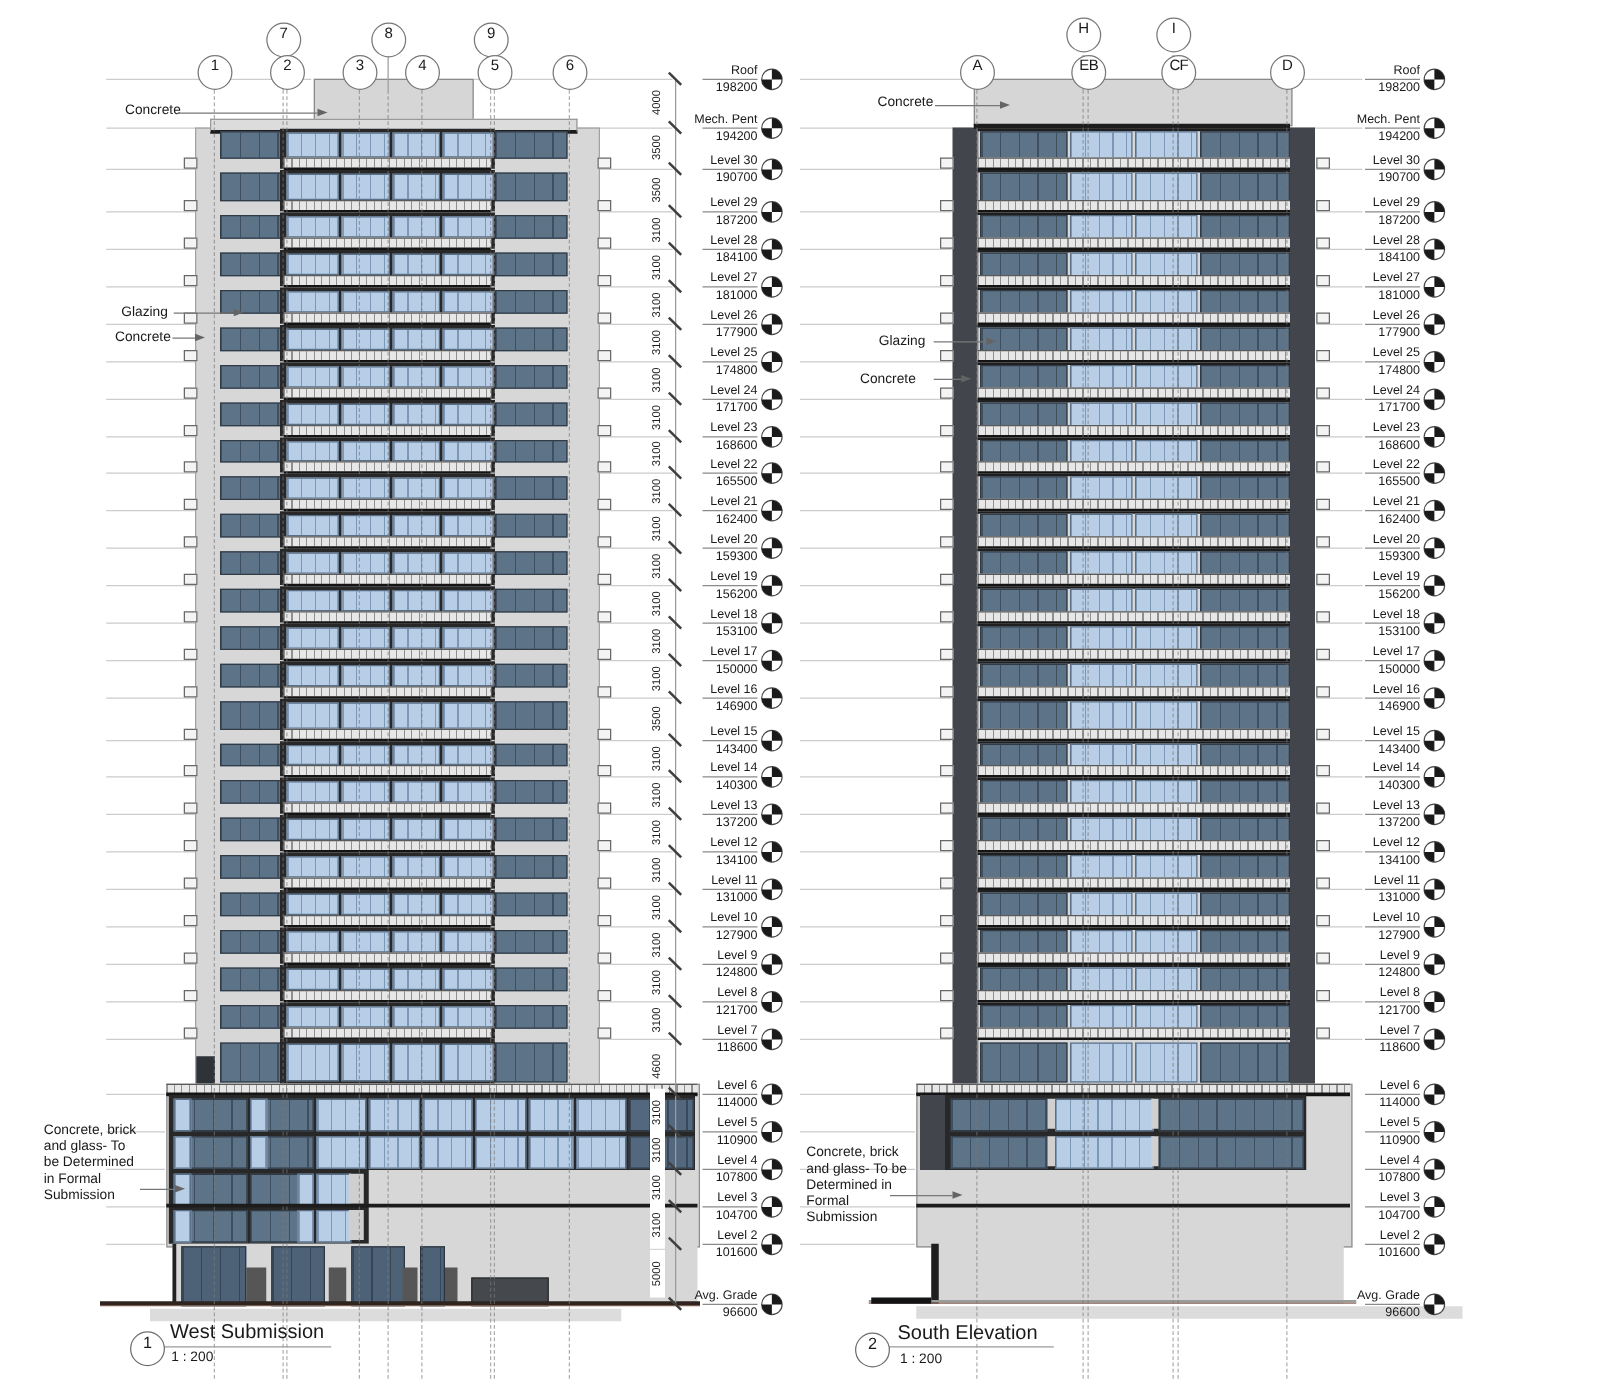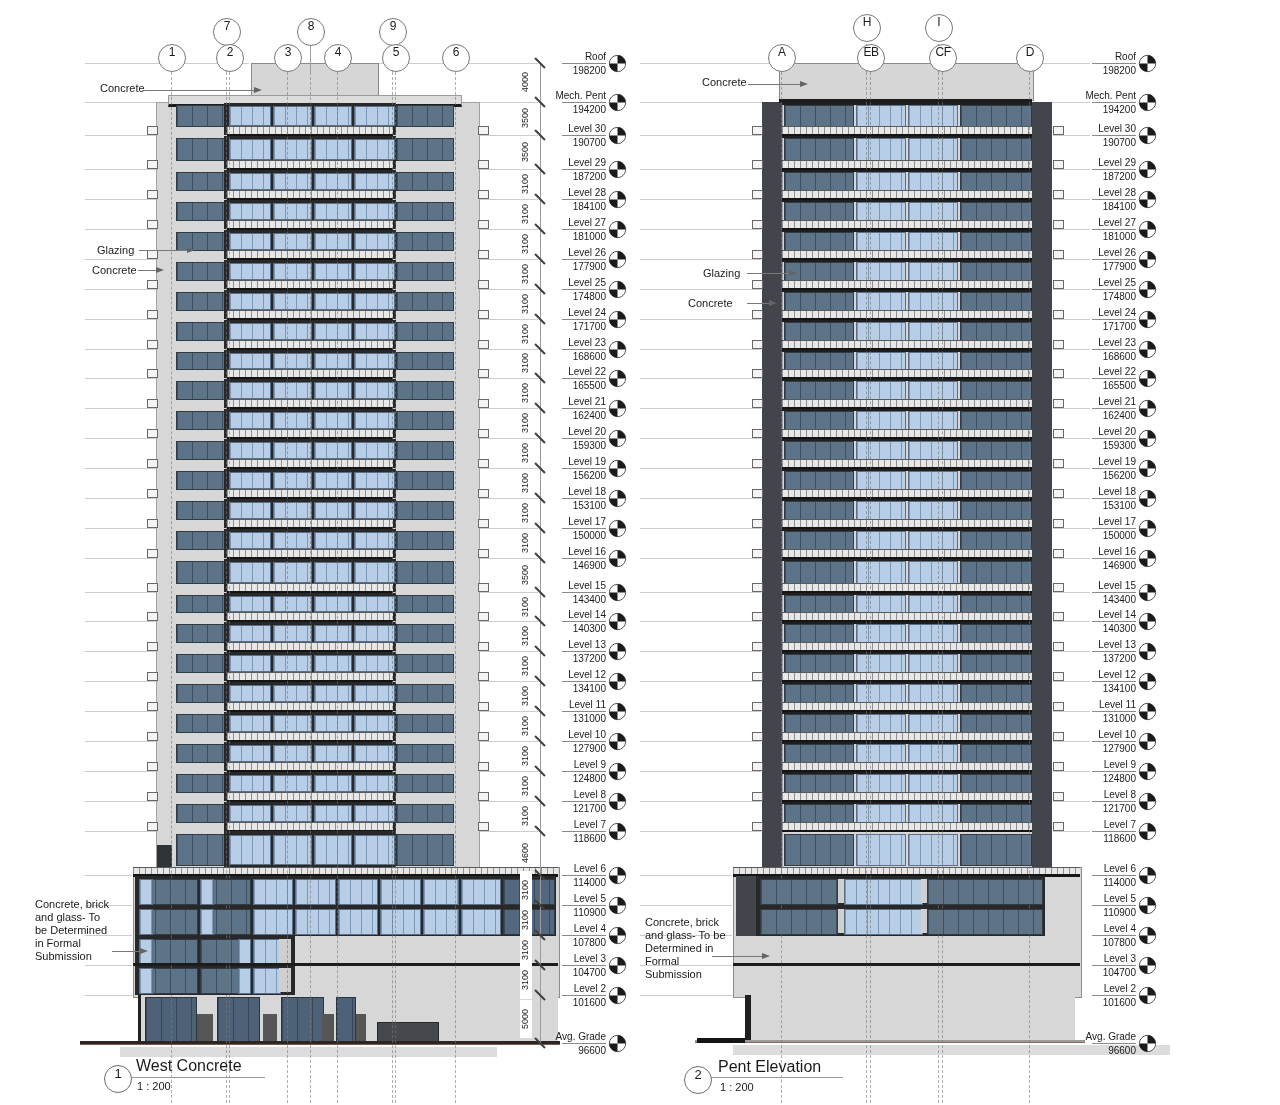--- a/index.html
+++ b/index.html
@@ -58,26 +58,26 @@
   <div class="note" style="left:645px;top:916px;width:122px;">Concrete, brick
 and glass- To be
 Determined in
 Formal
 Submission</div>
   <div class="lead" style="left:712px;top:956px;width:50px;"></div>
   <div class="arr" style="left:762px;top:953px;"></div>
 
   <div class="vt-line" style="left:130px;top:1077px;width:135px;"></div>
   <div class="vt-circle" style="left:104px;top:1065px;">1</div>
-  <div class="vt-title" style="left:136px;top:1057px;">West Concrete</div>
+  <div class="vt-title" style="left:136px;top:1057px;">West Submission</div>
   <div class="vt-scale" style="left:137px;top:1080px;">1 : 200</div>
 
   <div class="vt-line" style="left:706px;top:1077px;width:137px;"></div>
   <div class="vt-circle" style="left:684px;top:1066px;">2</div>
-  <div class="vt-title" style="left:718px;top:1058px;">Pent Elevation</div>
+  <div class="vt-title" style="left:718px;top:1058px;">South Elevation</div>
   <div class="vt-scale" style="left:720px;top:1081px;">1 : 200</div>
 <div class="abs" style="left: 85px; top: 63px; width: 164px; height: 1px; background: rgb(204, 204, 204);"></div>
     <div class="abs" style="left: 379px; top: 63px; width: 159px; height: 1px; background: rgb(204, 204, 204);"></div>
     <div class="abs" style="left: 640px; top: 63px; width: 137px; height: 1px; background: rgb(204, 204, 204);"></div>
     <div class="abs" style="left: 1034px; top: 63px; width: 56px; height: 1px; background: rgb(204, 204, 204);"></div>
     <div class="abs" style="left: 85px; top: 102px; width: 82px; height: 1px; background: rgb(204, 204, 204);"></div>
     <div class="abs" style="left: 461px; top: 102px; width: 77px; height: 1px; background: rgb(204, 204, 204);"></div>
     <div class="abs" style="left: 640px; top: 102px; width: 137px; height: 1px; background: rgb(204, 204, 204);"></div>
     <div class="abs" style="left: 1034px; top: 102px; width: 56px; height: 1px; background: rgb(204, 204, 204);"></div>
     <div class="abs" style="left: 85px; top: 135px; width: 71px; height: 1px; background: rgb(204, 204, 204);"></div>

